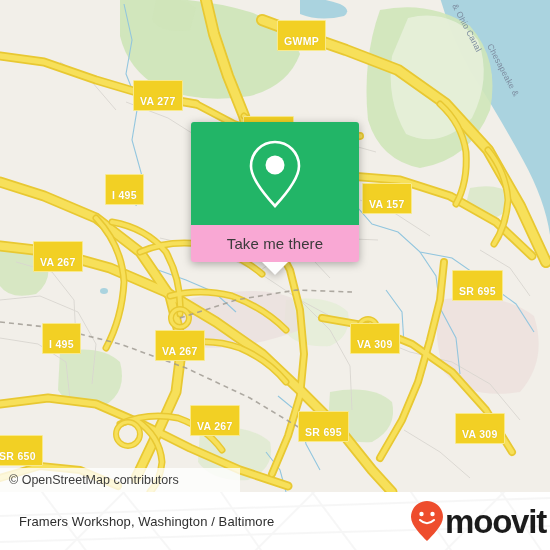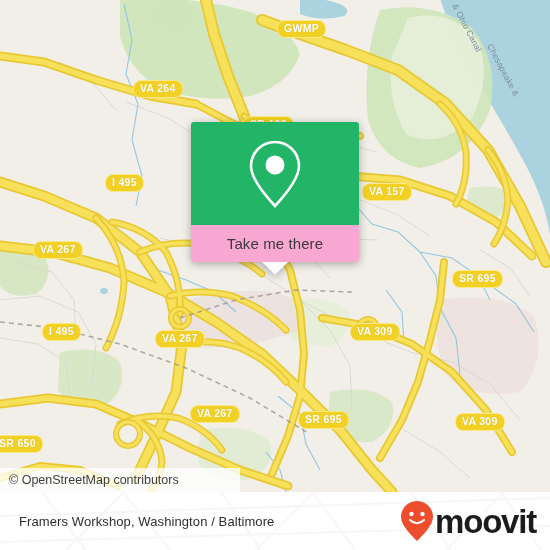--- a/index.html
+++ b/index.html
@@ -19,26 +19,26 @@
     background: #f2efe9;
     overflow: hidden;
   }
   #map-svg { position: absolute; left: 0; top: 0; width: 550px; height: 492px; }
 
   
   .shield {
     position: absolute;
     background: #f2d024;
     border: 1.5px solid #f8e98c;
-    border-radius: 8px;
+    border-radius: 1px;
     color: #ffffff;
     font-size: 10.5px;
     font-weight: bold;
     letter-spacing: 0.3px;
-    padding: 2px 6px 3px 6px;
+    padding: 15px 6px 3px 6px;
     line-height: 11px;
     white-space: nowrap;
     text-shadow: 0 0 1px rgba(150,120,0,.35);
   }
 
   
   .water-label {
     position: absolute;
     color: #7d8da0;
     font-size: 8.5px;
@@ -109,21 +109,21 @@
   #place-title {
     position: relative;
     margin-left: 19px;
     color: #2e2e2e;
     font-size: 13px;
     letter-spacing: .1px;
     white-space: nowrap;
   }
   #brand {
     position: absolute;
-    right: 14px; top: 50%;
+    right: 4px; top: 50%;
     transform: translateY(-50%);
     display: flex; align-items: center;
   }
   #brand-word {
     color: #1b1b1b;
     font-size: 33px;
     font-weight: bold;
     letter-spacing: -1.2px;
     margin-left: 1px;
     line-height: 33px;
@@ -275,21 +275,21 @@
         </g>
 
         <g stroke="#9d9890" stroke-width="1.6" fill="none" stroke-dasharray="5 4" opacity=".8">
           <path d="M 0,322 L 56,328 L 120,344 L 186,368 L 250,398 L 310,434"></path>
           <path d="M 180,318 L 236,300 L 296,290 L 352,292"></path>
         </g>
       </g>
     </svg>
 
     <div class="shield" style="left:277px;top:20px">GWMP</div>
-    <div class="shield" style="left:133px;top:80px">VA 264</div>
+    <div class="shield" style="left:133px;top:80px">VA 277</div>
     <div class="shield" style="left:243px;top:116px">SR 193</div>
     <div class="shield" style="left:105px;top:174px">I 495</div>
     <div class="shield" style="left:362px;top:183px">VA 157</div>
     <div class="shield" style="left:33px;top:241px">VA 267</div>
     <div class="shield" style="left:452px;top:270px">SR 695</div>
     <div class="shield" style="left:42px;top:323px">I 495</div>
     <div class="shield" style="left:155px;top:330px">VA 267</div>
     <div class="shield" style="left:350px;top:323px">VA 309</div>
     <div class="shield" style="left:190px;top:405px">VA 267</div>
     <div class="shield" style="left:298px;top:411px">SR 695</div>

